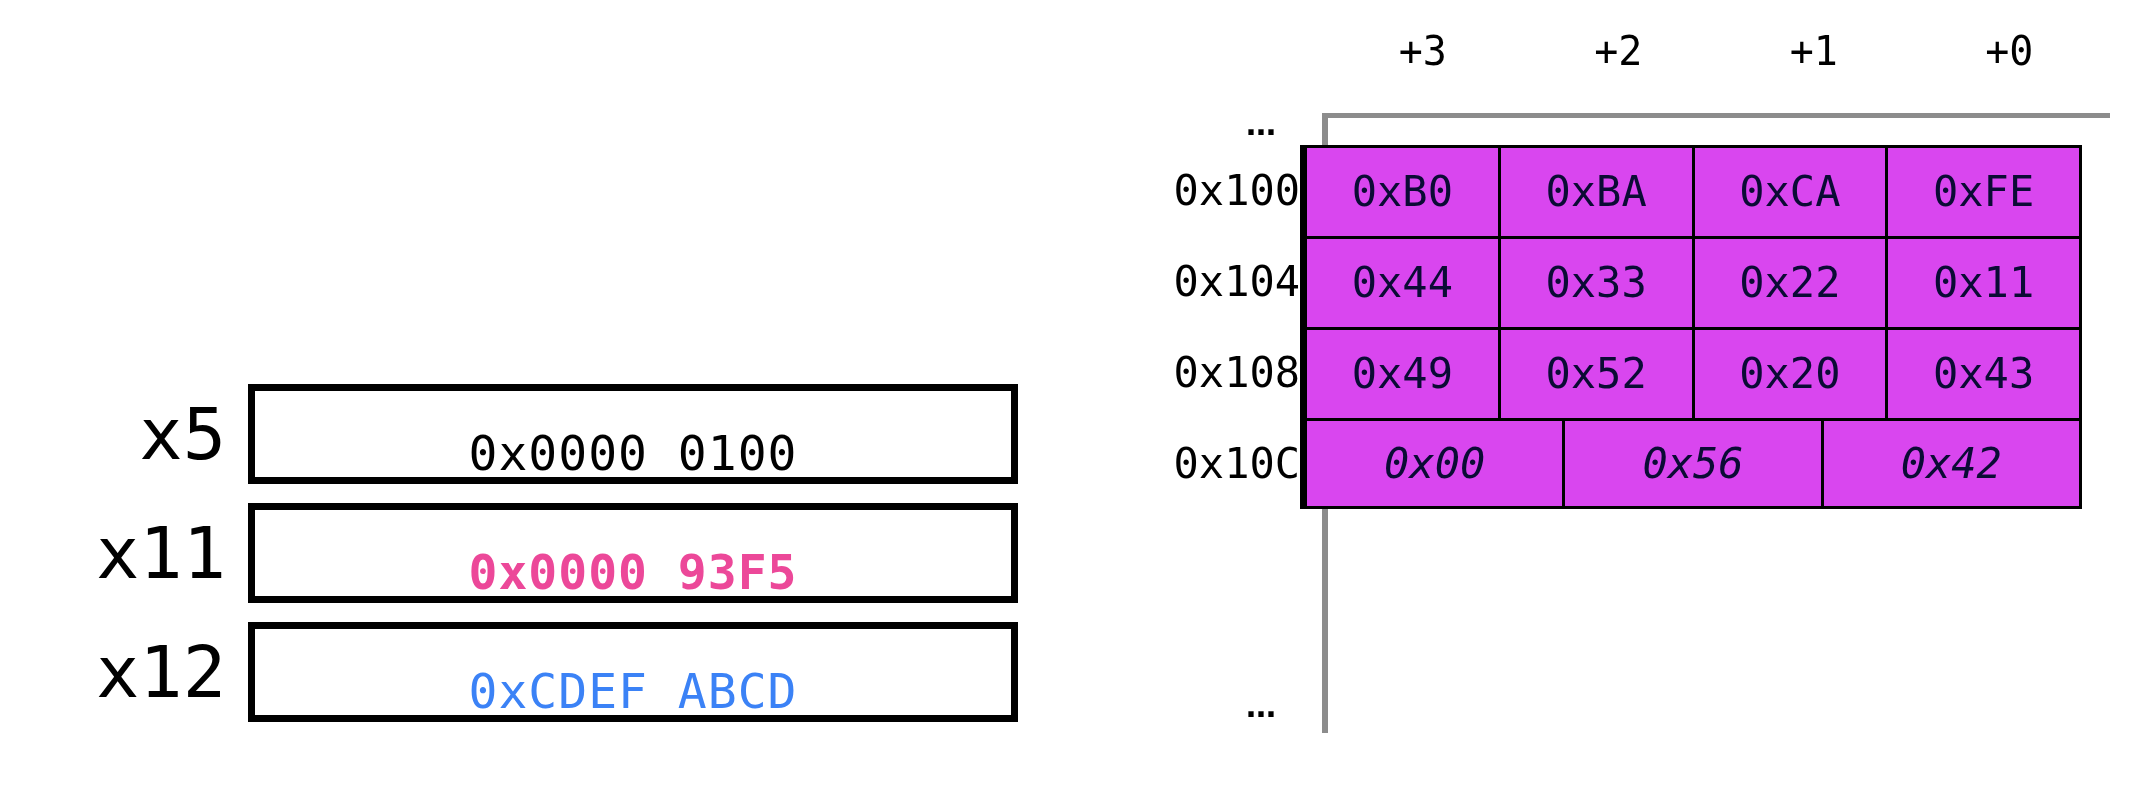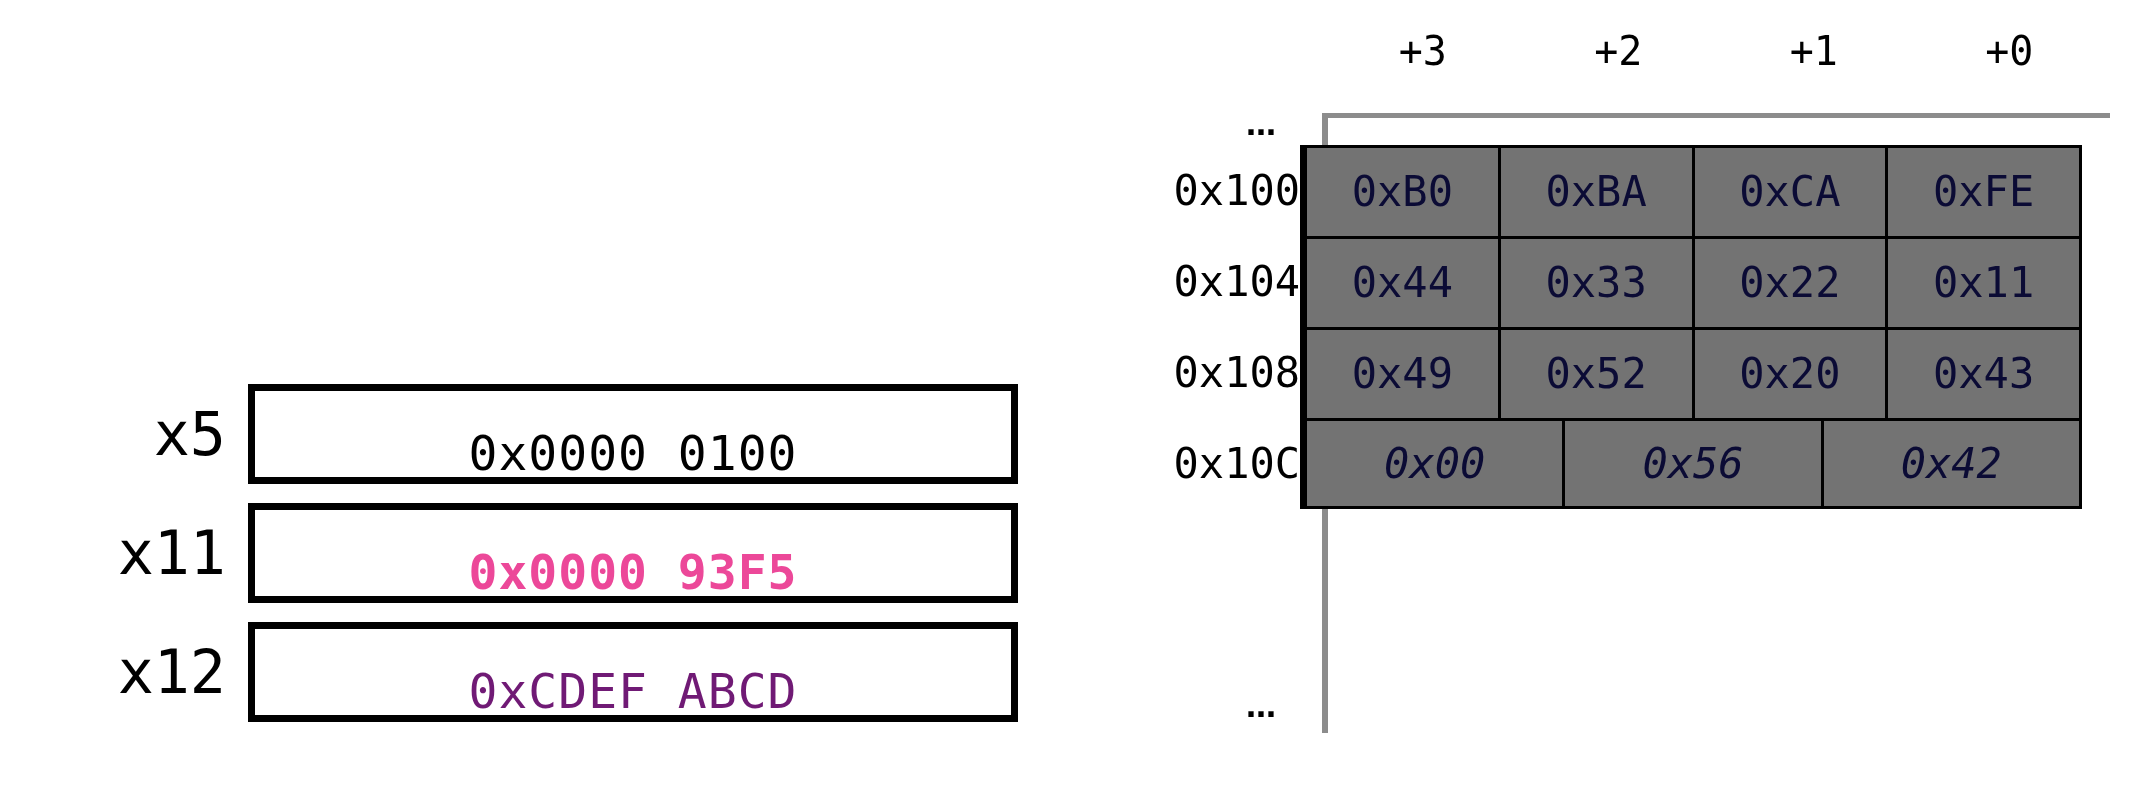--- a/index.html
+++ b/index.html
@@ -35,21 +35,21 @@
   .reg-row.r0 { top: 0px; }
   .reg-row.r1 { top: 119px; }
   .reg-row.r2 { top: 238px; }
 
   .reg-label {
     width: 248px;
     text-align: right;
     padding-right: 22px;
     box-sizing: border-box;
     font-family: "DejaVu Sans Mono", monospace;
-    font-size: 60px;
+    font-size: 72px;
     line-height: 1;
     color: #000000;
     letter-spacing: 0px;
     white-space: nowrap;
   }
 
   .reg-box {
     width: 770px;
     height: 100px;
     border: 7px solid #000000;
@@ -61,21 +61,21 @@
   }
   .reg-value {
     font-family: "DejaVu Sans Mono", monospace;
     font-size: 48px;
     line-height: 1;
     letter-spacing: 1px;
     white-space: pre;
   }
   .reg-value.plain     { color: #000000; font-weight: normal; }
   .reg-value.highlight { color: #ec4899; font-weight: bold; }
-  .reg-value.navy      { color: #701a75; font-weight: normal; }
+  .reg-value.navy      { color: #3b82f6; font-weight: normal; }
 
   
   #memory-view {
     position: absolute;
     left: 1100px;
     top: 0px;
     width: 1056px;
     height: 793px;
   }
 
@@ -176,21 +176,21 @@
     flex: 1 1 0;
     box-sizing: border-box;
     border-right: 3px solid #000000;
     display: flex;
     align-items: center;
     justify-content: center;
     font-family: "DejaVu Sans Mono", monospace;
     font-size: 42px;
     line-height: 1;
     color: #0B0B35;
-    background: #737373;
+    background: #d946ef;
     white-space: nowrap;
   }
   .mem-cell:last-child { border-right: none; }
 </style>
 </head>
 <body>
 
 <div id="register-file">
 
   <div class="reg-row r0">

